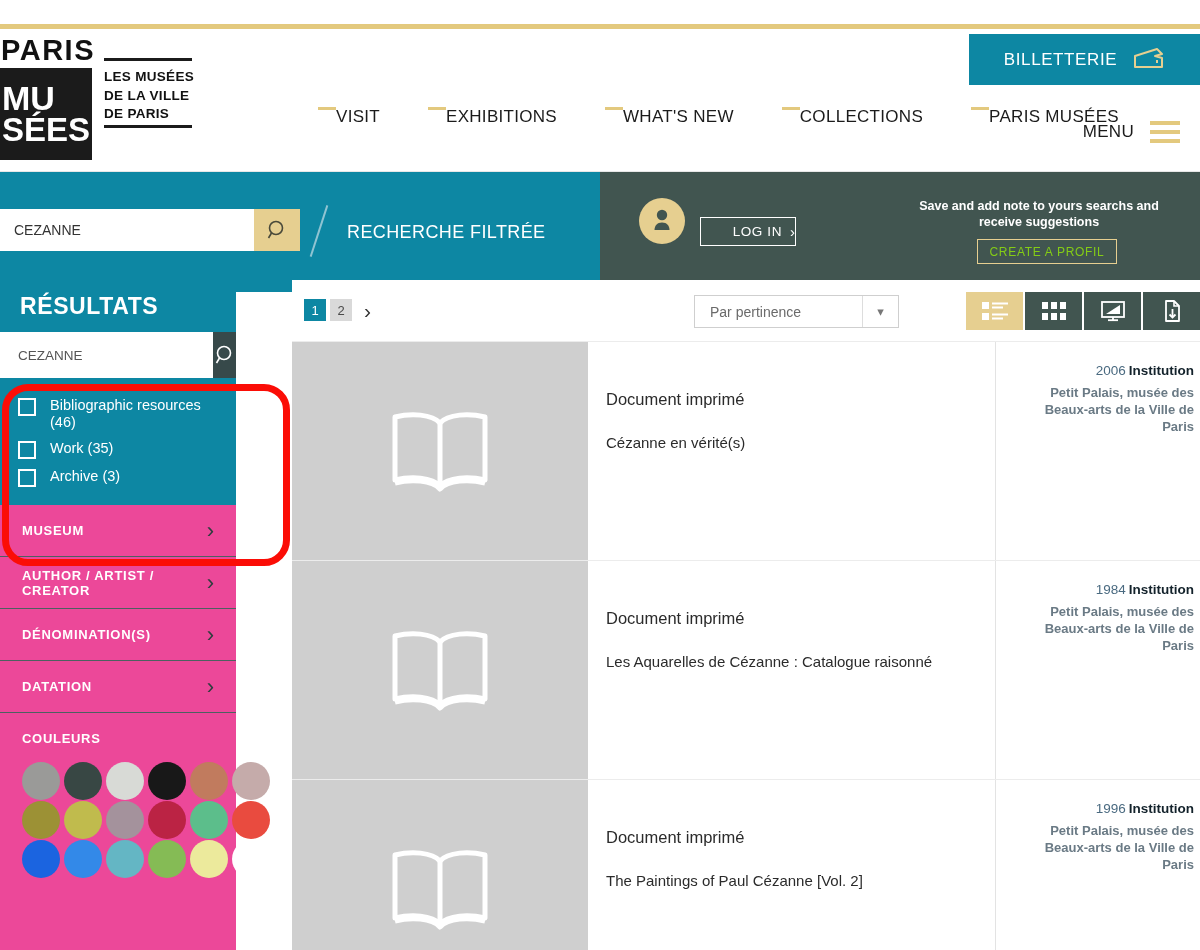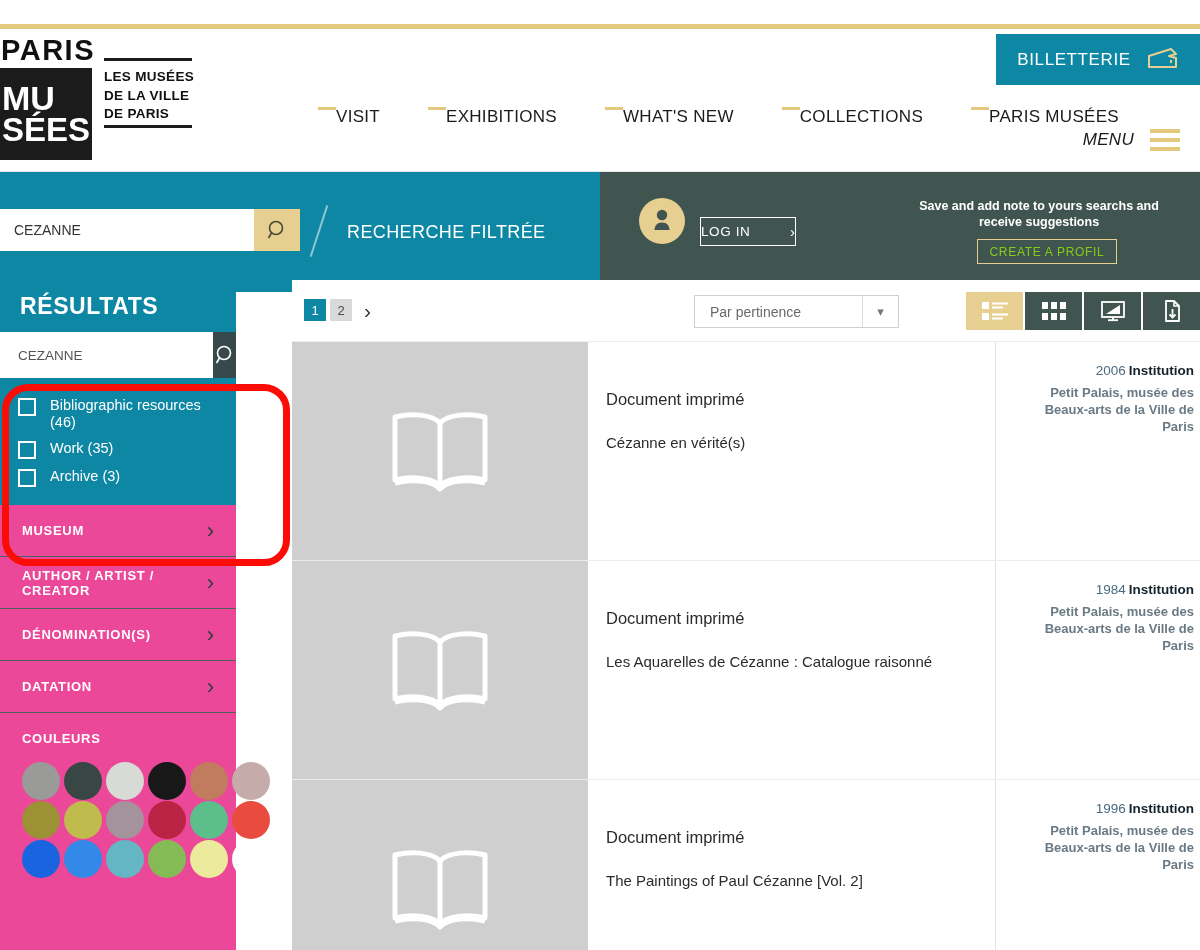--- a/index.html
+++ b/index.html
@@ -65,32 +65,32 @@
   .nav-item {
     margin-right: 48px; cursor: pointer;
     display: flex; flex-direction: row; align-items: flex-start; justify-content: space-between;
   }
   .nav-dash { width: 18px; height: 3px; background: #e3c97e; margin-bottom: 12px; }
   .nav-label {
     font-size: 17px; color: #1b1b1b; letter-spacing: 0.3px; white-space: nowrap;
   }
 
   .menu-block {
-    position: absolute; right: 20px; top: 100px;
-    display: flex; align-items: center; cursor: pointer; font-style: italic;
+    position: absolute; right: 20px; top: 92px;
+    display: flex; align-items: center; cursor: pointer;
   }
   .menu-label { font-size: 17px; color: #1b1b1b; letter-spacing: 0.3px; }
   .burger { margin-left: 16px; width: 30px; }
   .burger span {
     display: block; height: 4px; background: #e3c97e; margin-bottom: 5px;
   }
   .burger span:last-child { margin-bottom: 0; }
 
   .billetterie {
-    position: absolute; top: 5px; right: 0; width: 204px; height: 51px;
+    position: absolute; top: 5px; right: 0; width: 231px; height: 51px;
     background: #0d87a3; color: #ffffff;
     display: flex; align-items: center; justify-content: center;
     cursor: pointer;
   }
   .billetterie-label { font-size: 17px; letter-spacing: 0.6px; }
   .ticket-icon { margin-left: 14px; }
 
   
   .searchbar {
     position: absolute; top: 148px; left: 0; width: 600px; height: 120px;
@@ -126,21 +126,21 @@
   }
   .avatar {
     position: absolute; left: 39px; top: 26px;
     width: 46px; height: 46px; border-radius: 50%;
     background: #e6cf90;
     display: flex; align-items: center; justify-content: center;
   }
   .login-btn {
     position: absolute; left: 100px; top: 45px;
     width: 96px; height: 29px; border: 1.5px solid #ffffff;
-    display: flex; align-items: center; justify-content: space-between;
+    display: flex; align-items: center; justify-content: flex-end;
     cursor: pointer;
   }
   .login-label { color: #ffffff; font-size: 13.5px; letter-spacing: 0.6px; }
   .login-arrow { margin-left: 8px; color: #ffffff; font-size: 15px; }
   .promo-text {
     position: absolute; right: 26px; top: 26px; width: 270px;
     text-align: center; color: #ffffff;
     font-size: 12.5px; font-weight: bold; line-height: 1.3;
   }
   .profil-btn {

